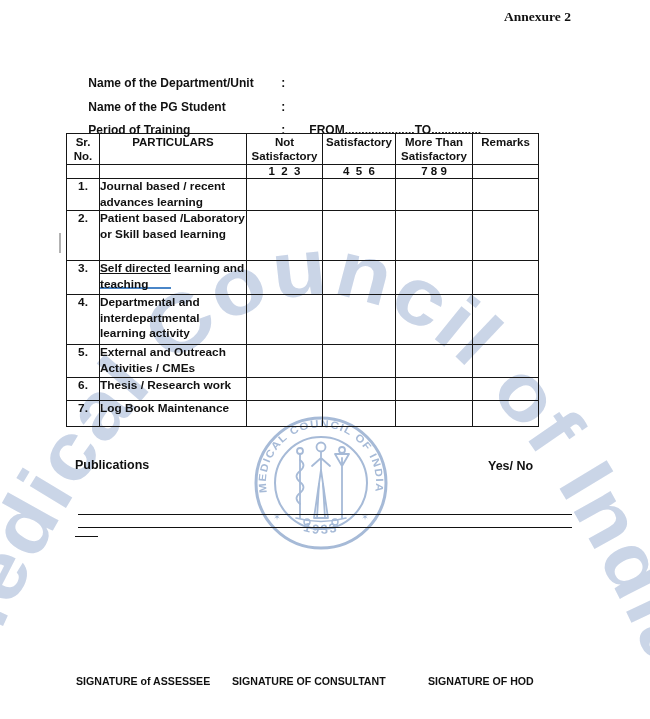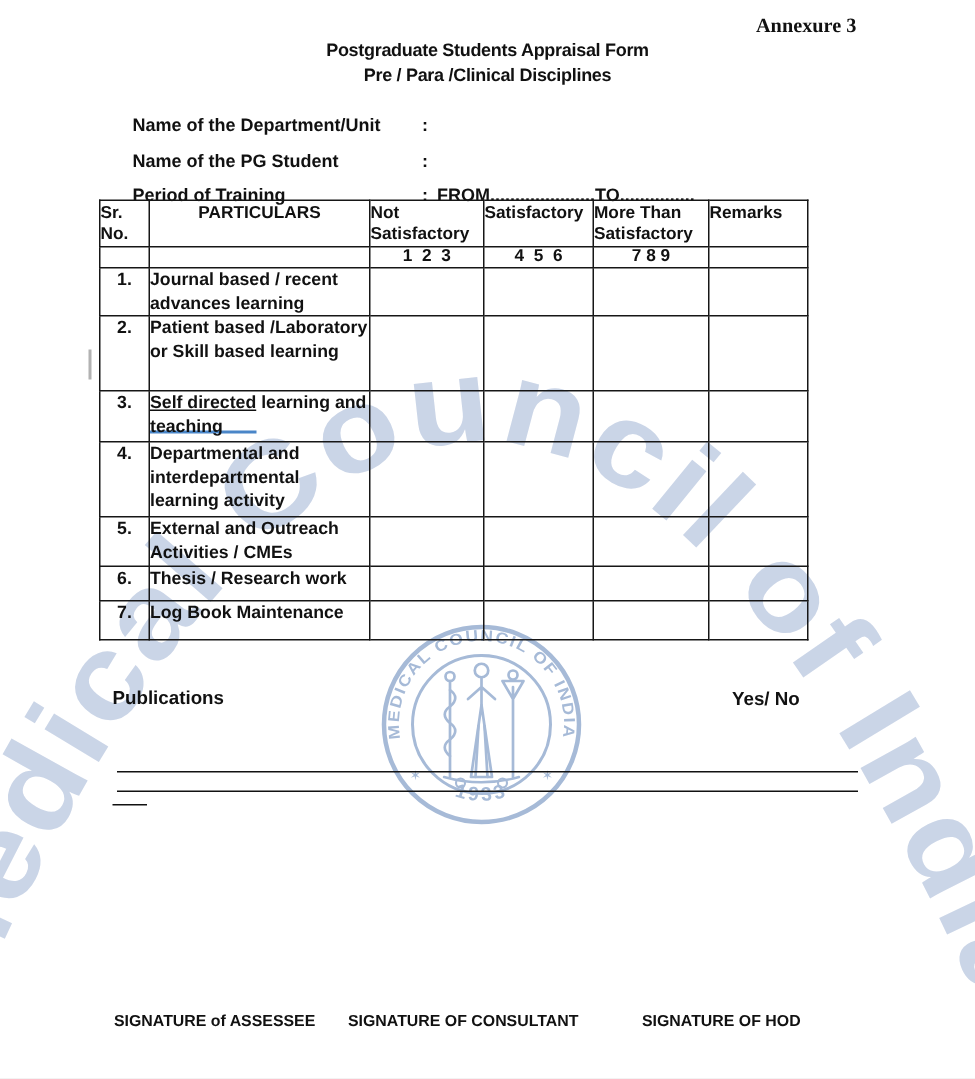--- a/index.html
+++ b/index.html
@@ -9,32 +9,32 @@
     margin:0 auto;
   }
   .layer{position:absolute;left:0;top:0;}
   
   .annexure{position:absolute;left:504px;top:9px;font-family:"Liberation Serif","DejaVu Serif",serif;
     font-size:13.5px;font-weight:bold;}
   .title{position:absolute;left:0;top:26px;width:650px;text-align:center;font-size:12px;letter-spacing:-0.2px;}
   .subtitle{position:absolute;left:0;top:43px;width:650px;text-align:center;font-size:12px;letter-spacing:-0.2px;}
   .fieldrow{position:absolute;left:75px;font-size:12px;white-space:pre;}
   .fieldrow .lbl{display:inline-block;width:193px;}
-  .fieldrow .val{margin-left:6px;}
+  .fieldrow .val{margin-left:24px;}
   
   table.appraisal{position:absolute;left:66px;top:133px;width:466px;border-collapse:collapse;table-layout:fixed;}
   table.appraisal td{border:1px solid #161616;vertical-align:top;font-size:11.8px;line-height:15.5px;
     padding:0;overflow:hidden;}
   td.c-sr{width:32px;text-align:center;padding-top:2px;}
   td.c-part{width:146px;padding:1px 3px 0 4px;}
   td.c-score{width:75px;text-align:center;}
   td.c-score2{width:72px;text-align:center;}
   td.c-score3{width:76px;text-align:center;}
   td.c-rem{width:65px;text-align:center;}
-  tr.hdr td{font-size:11.5px;line-height:14px;text-align:left;padding-top:1px;vertical-align:top;}
+  tr.hdr td{font-size:11.5px;line-height:14px;text-align:center;padding-top:1px;vertical-align:top;}
   td.srno{white-space:pre-line;}
   tr.scores td{height:13px;font-size:11.5px;line-height:12px;white-space:pre;text-align:center;}
   .u-grammar{text-decoration:underline;border-bottom:2px solid #4a86c8;padding-bottom:12px;}
   
   .publications{position:absolute;left:75px;top:458px;font-size:12.5px;}
   .yesno{position:absolute;left:488px;top:459px;font-size:12.5px;}
   .remrow{position:absolute;left:75px;top:489px;width:497px;display:flex;align-items:flex-end;font-size:10.5px;}
   .remrow .fill{flex:1;border-bottom:1.4px solid #111;height:13px;}
   .wline{position:absolute;left:78px;width:494px;border-bottom:1.4px solid #111;height:0;}
   .fnsep{position:absolute;left:75px;top:536px;width:23px;border-top:1.6px solid #111;height:0;}
@@ -92,23 +92,21 @@
     </text>
     <text font-size="13" font-weight="bold" letter-spacing="2" fill="#a6bad7">
       <textPath href="#sealBottom" startOffset="50%" text-anchor="middle">1933</textPath>
     </text>
     <text x="27" y="108" font-size="9" text-anchor="middle" fill="#a6bad7">✶</text>
     <text x="115" y="108" font-size="9" text-anchor="middle" fill="#a6bad7">✶</text>
   </svg>
 
   <div class="artifact"></div>
 
-  <div class="annexure">Annexure 3</div>
-  <div class="title">Postgraduate Students Appraisal Form</div>
-  <div class="subtitle">Pre / Para /Clinical Disciplines</div>
+  <div class="annexure">Annexure 2</div>
 
   <div class="fieldrow" style="top:86px;">
     <span class="lbl">Name of the PG Student</span><span>:</span><span class="val"></span>
   </div>
   <div class="fieldrow" style="top:62px;">
     <span class="lbl">Name of the Department/Unit</span><span>:</span><span class="val"></span>
   </div>
   <div class="fieldrow" style="top:109px;">
     <span class="lbl">Period of Training</span><span>:</span><span class="val">FROM.....................TO...............</span>
   </div>

